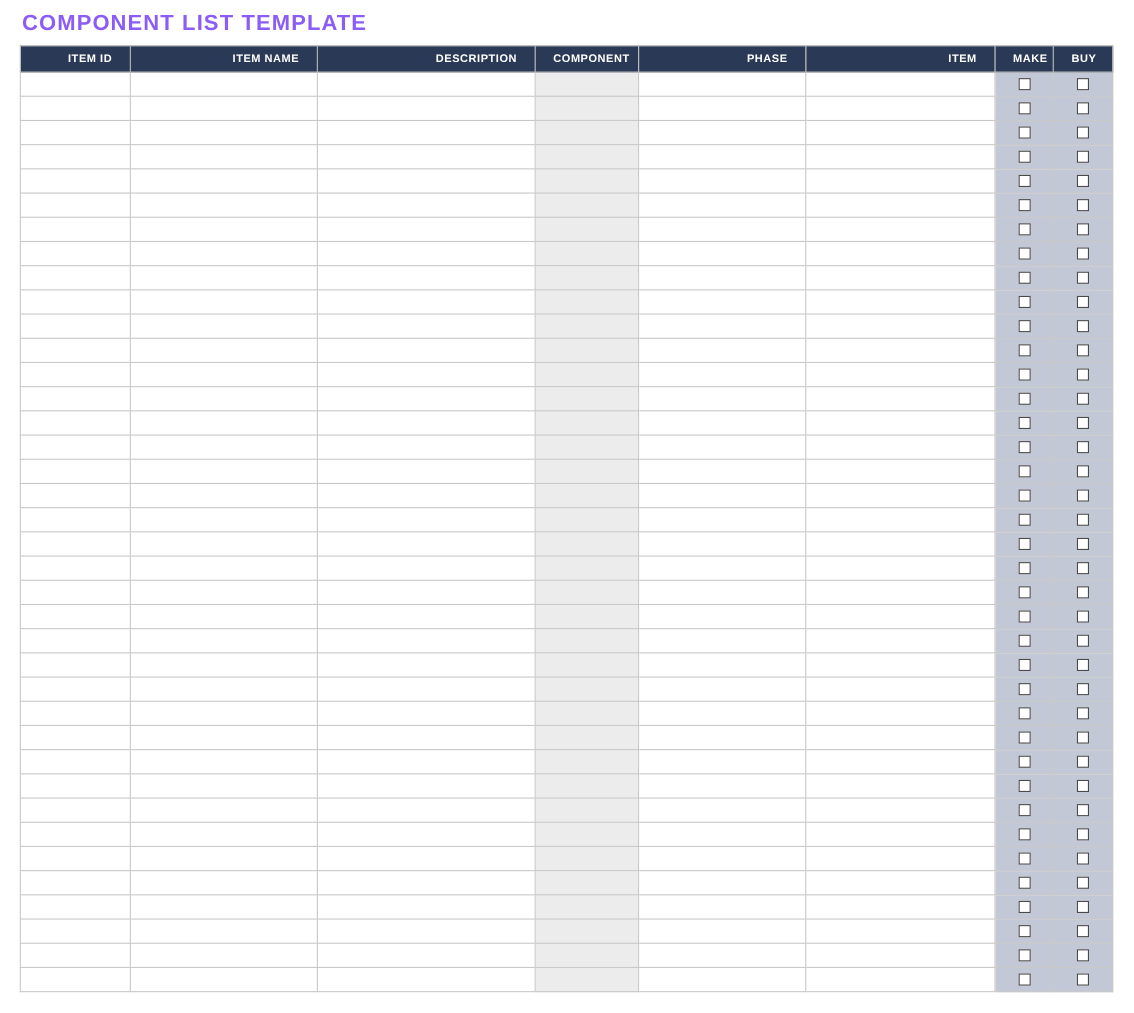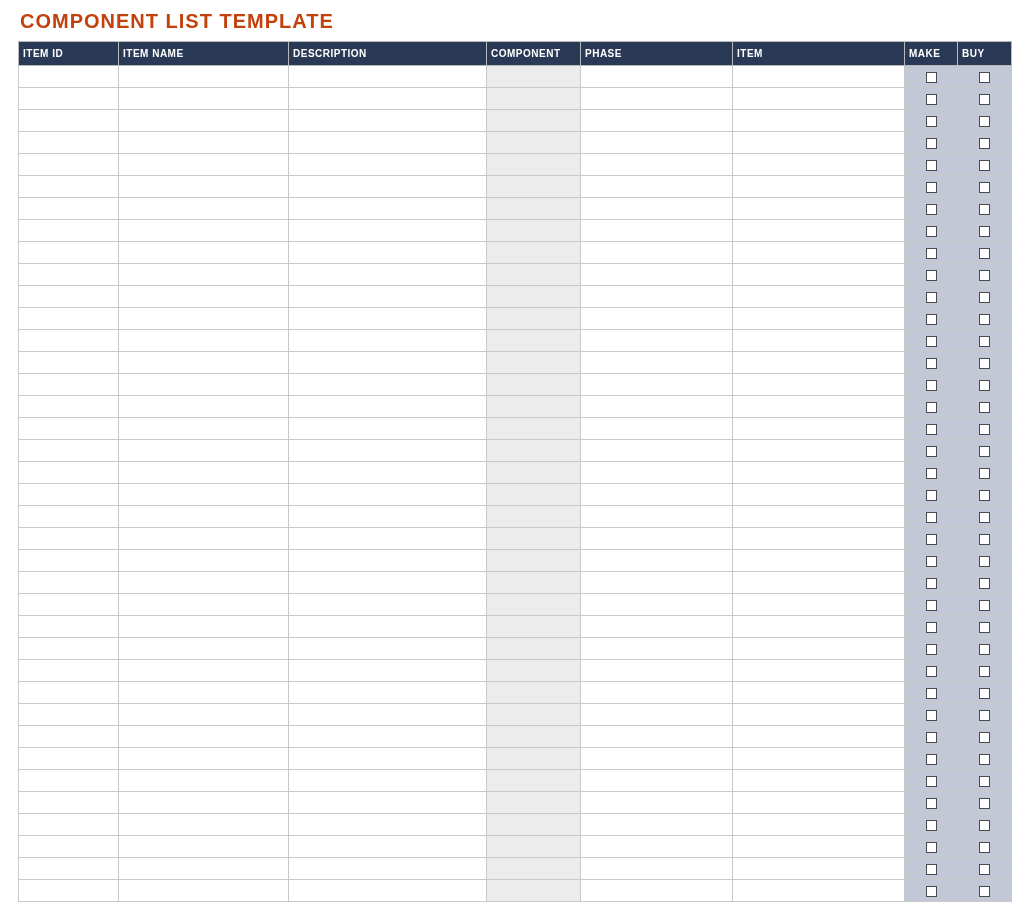--- a/index.html
+++ b/index.html
@@ -7,36 +7,36 @@
     margin: 0;
     padding: 10px 18px;
     font-family: Arial, Helvetica, sans-serif;
     background: #ffffff;
     color: #333;
   }
   .title {
     font-size: 20px;
     font-weight: bold;
     letter-spacing: 1px;
-    color: #c2410c;
+    color: #8b5cf6;
     margin: 0 0 8px 2px;
   }
   table {
     border-collapse: collapse;
     width: 993px;
     table-layout: fixed;
   }
   th {
     background: #2a3a56;
     color: #ffffff;
     font-size: 10px;
     font-weight: bold;
     letter-spacing: 0.5px;
-    text-align: left;
-    padding: 6px 4px;
+    text-align: right;
+    padding: 6px 16px;
     border: 1px solid #b9b9b9;
     height: 24px;
   }
   td {
     border: 1px solid #c9c9c9;
     height: 22px;
     padding: 0;
     background: #ffffff;
     text-align: center;
     vertical-align: middle;

